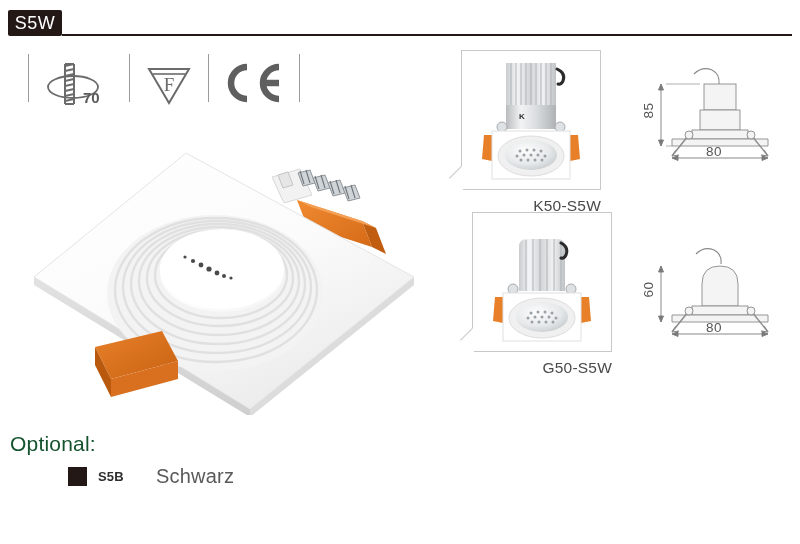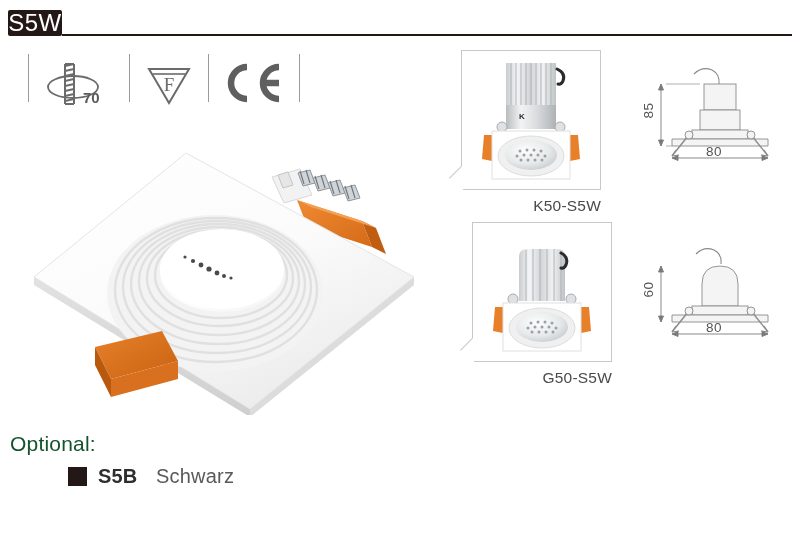--- a/index.html
+++ b/index.html
@@ -9,21 +9,21 @@
     color:#3b3b3b;
   }
   
   #header{position:absolute;left:0;top:10px;width:800px;height:28px;}
   #header-tag{
     position:absolute;left:8px;top:0;width:54px;height:26px;
     background:#231815;border-radius:2px;
     display:flex;align-items:center;justify-content:center;
   }
   #header-tag span{
-    color:#ffffff;font-size:24px;font-weight:400;letter-spacing:.5px;
+    color:#ffffff;font-size:18px;font-weight:400;letter-spacing:.5px;
     line-height:1;font-family:"Liberation Sans", sans-serif;
   }
   #header-rule{
     position:absolute;left:62px;top:24px;width:730px;height:2px;background:#231815;
   }
   
   #cert-row{position:absolute;left:14px;top:54px;height:58px;display:flex;align-items:flex-start;}
   .cert-div{width:1px;height:48px;background:#9a9a9a;margin:0 14px;}
   .cert-cell{display:flex;align-items:center;justify-content:center;height:58px;}
   
@@ -48,21 +48,21 @@
   .dim-label{
     position:absolute;font-size:13.5px;color:#555;letter-spacing:.5px;
   }
   .dim-label.vert{transform:rotate(-90deg);transform-origin:center center;}
   
   #optional{position:absolute;left:10px;top:432px;width:400px;}
   #optional-title{font-size:21px;color:#14532d;letter-spacing:.2px;}
   .opt-row{display:flex;align-items:center;margin-top:9px;margin-left:58px;}
   .opt-swatch{width:19px;height:19px;box-sizing:border-box;}
   .opt-code{
-    width:58px;margin-left:11px;font-size:20px;font-weight:bold;color:#2e2e2e;
+    width:58px;margin-left:11px;font-size:13px;font-weight:bold;color:#2e2e2e;
     letter-spacing:.2px;
   }
   .opt-name{font-size:20px;color:#5a5a5a;letter-spacing:.2px;}
 </style>
 </head>
 <body>
 
 <div id="header">
   <div id="header-tag">
     <span>S5W</span>
@@ -258,21 +258,21 @@
           <circle cx="66" cy="109" r="1.5"></circle>
         <circle cx="73" cy="109" r="1.5"></circle>
           <circle cx="80" cy="109" r="1.5"></circle>
       </g>
     </svg>
     <div class="corner-cut"></div>
   </div>
   <div class="variant-caption">K50-S5W</div>
 </div>
 
-<div class="variant" style="left:461px;top:222px;padding-left:11px;">
+<div class="variant" style="left:461px;top:212px;padding-left:11px;">
   <div class="variant-box">
     <svg width="138" height="138" viewBox="0 0 138 138">
       <defs>
         <linearGradient id="finG2" x1="0" y1="0" x2="1" y2="0">
           <stop offset="0%" stop-color="#c9ccce"></stop>
           <stop offset="22%" stop-color="#f4f5f6"></stop>
           <stop offset="48%" stop-color="#d3d6d8"></stop>
           <stop offset="74%" stop-color="#f0f1f2"></stop>
           <stop offset="100%" stop-color="#bfc3c5"></stop>
         </linearGradient>

